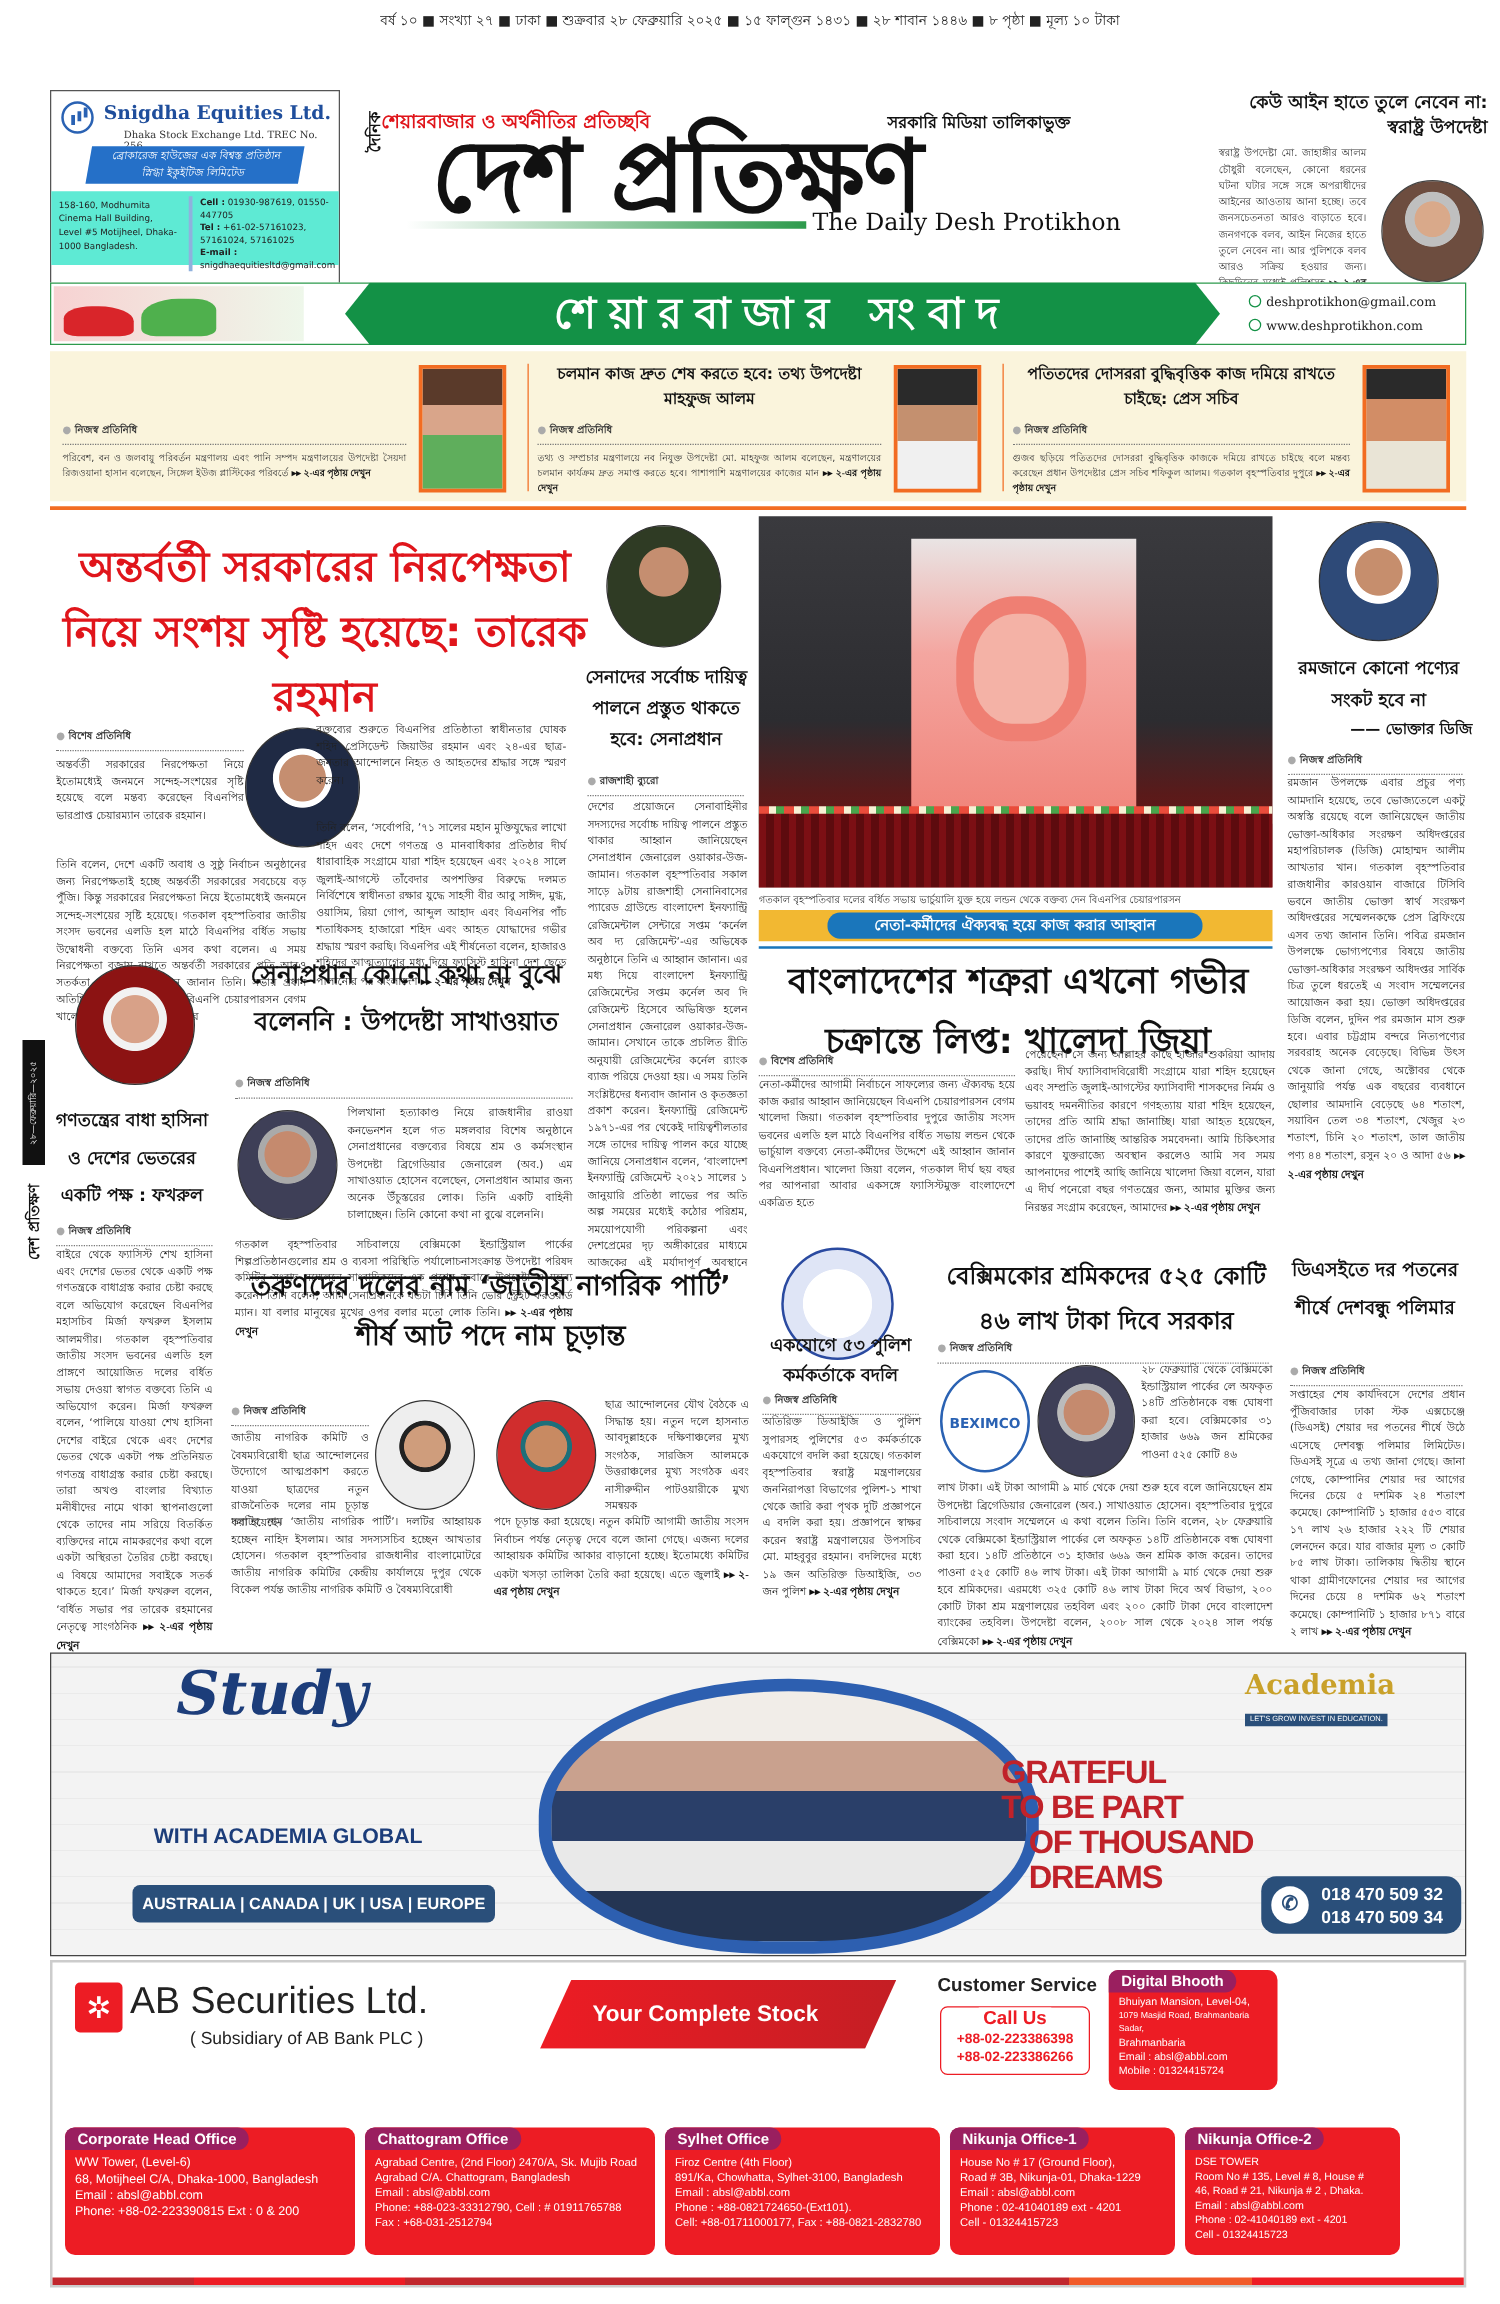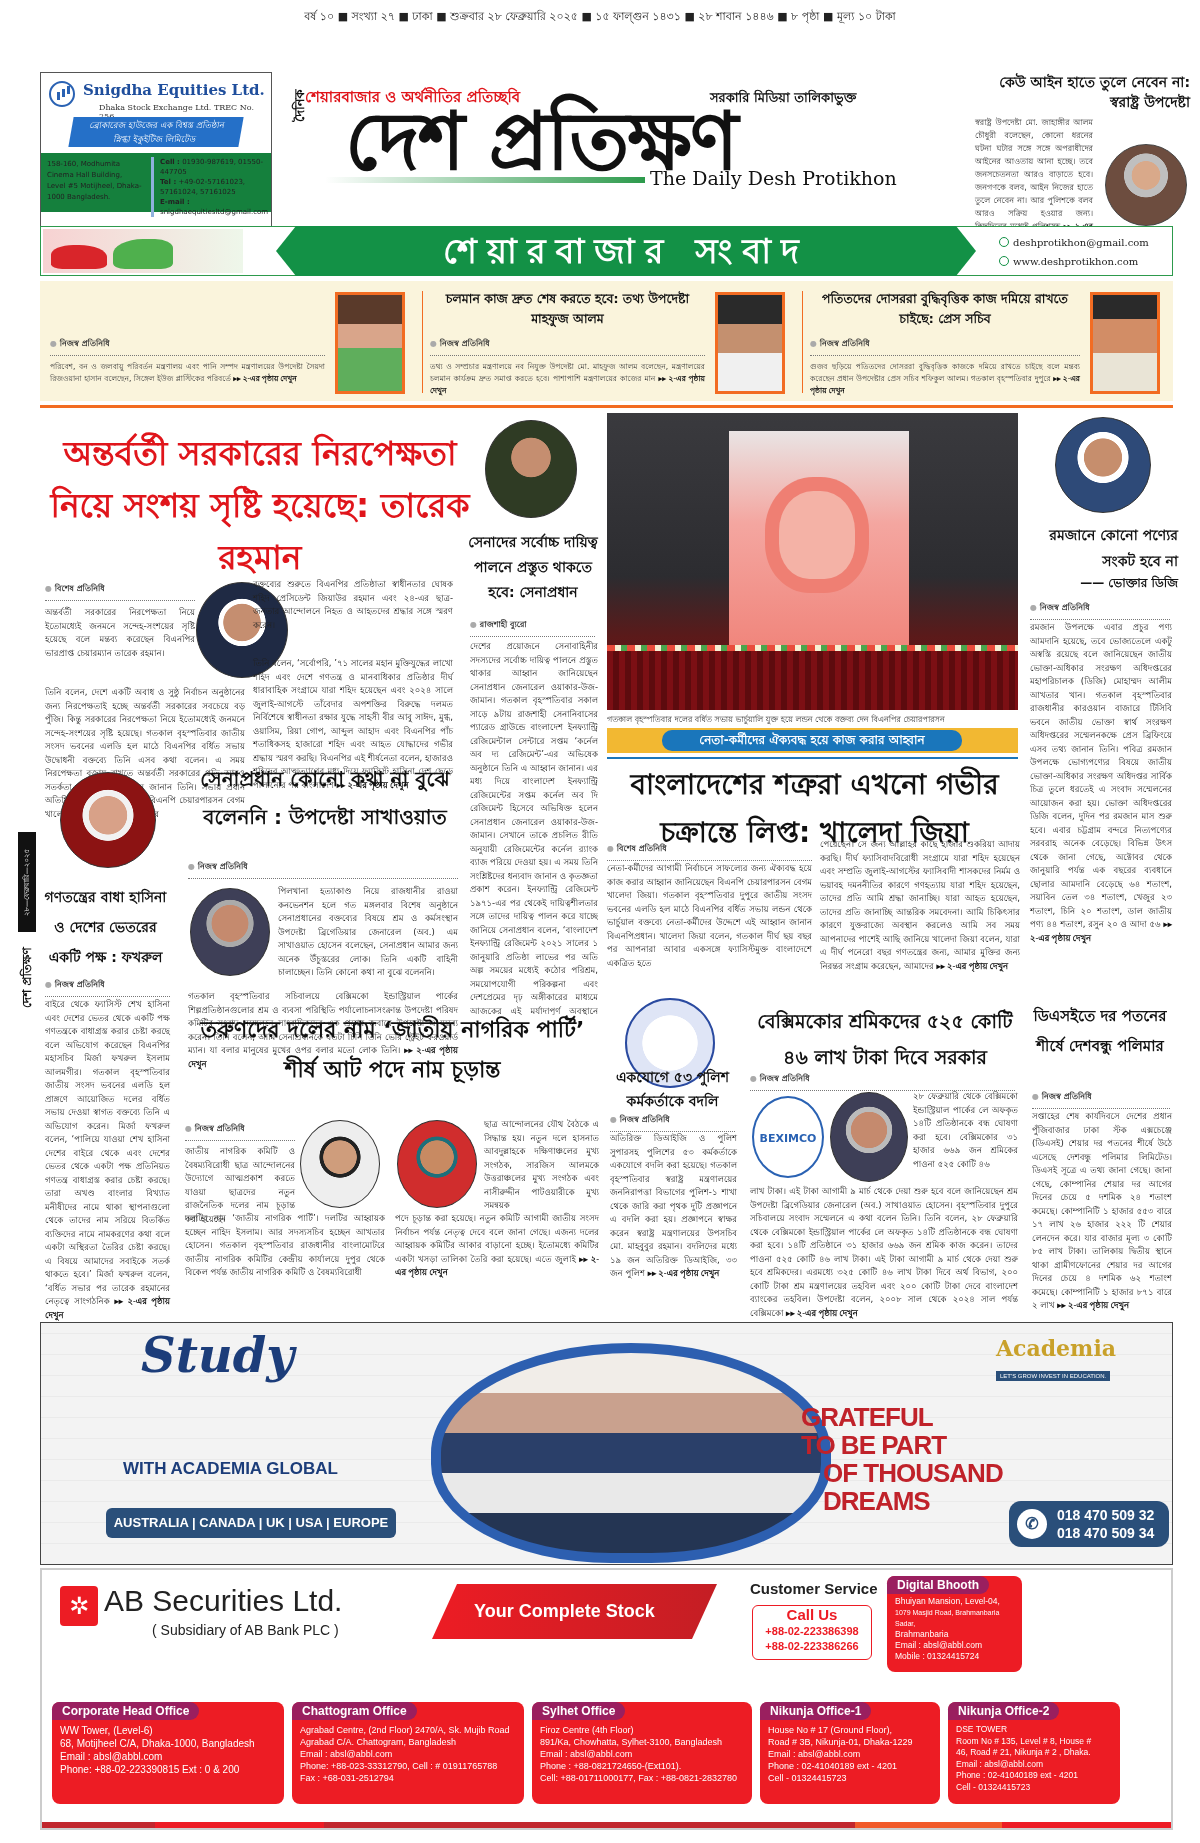--- a/index.html
+++ b/index.html
@@ -7,21 +7,21 @@
   body { font-family: "DejaVu Sans", sans-serif; color: #111; position: relative; height: 1843px; overflow: hidden; }
   .abs { position: absolute; }
   .dateline { top: 8px; left: 0; width: 1200px; text-align: center; font-size: 11px; color: #222; }
   
   .snigdha { left: 40px; top: 72px; width: 232px; height: 180px; border: 1px solid #555; background: #fff; }
   .snigdha .logo { position: absolute; left: 8px; top: 8px; width: 26px; height: 26px; border-radius: 50%; border: 2px solid #2a62b3; }
   .snigdha .logo:after { content: ""; position: absolute; left: 6px; bottom: 5px; width: 3px; height: 8px; background: #2a62b3; box-shadow: 5px -3px 0 #2a62b3, 10px -6px 0 #2a62b3; }
   .snigdha .name { position: absolute; left: 42px; top: 8px; font-family: "DejaVu Serif", serif; font-weight: bold; font-size: 15px; color: #1f4e9c; }
   .snigdha .trec { position: absolute; left: 58px; top: 30px; font-family: "DejaVu Serif", serif; font-size: 8px; color: #333; }
   .snigdha .tag { position: absolute; left: 30px; top: 44px; width: 170px; height: 30px; background: #2570c8; color: #fff; font-size: 8.5px; text-align: center; line-height: 14px; padding-top: 1px; transform: skewX(-10deg); }
-  .snigdha .bottom { position: absolute; left: 0; top: 80px; width: 100%; height: 59px; background: #15803d; }
+  .snigdha .bottom { position: absolute; left: 0; top: 80px; width: 100%; height: 59px; background: #5eead4; }
   .snigdha .addr { position: absolute; left: 6px; top: 6px; font-size: 7px; line-height: 11px; width: 95px; color: #222; }
   .snigdha .contact { position: absolute; left: 110px; top: 4px; font-size: 7px; line-height: 10px; color: #222; border-left: 3px solid #8fb1dd; padding-left: 6px; }
   .snigdha .contact b { font-weight: bold; }
   
   .tagline-red { left: 305px; top: 85px; font-size: 15px; font-weight: bold; color: #e0151b; }
   .tagline-black { left: 710px; top: 88px; font-size: 13px; font-weight: bold; color: #111; }
   .masthead { left: 290px; top: 100px; width: 600px; height: 90px; }
   .masthead .dainik { position: absolute; left: 0; top: 22px; font-size: 13px; font-weight: bold; transform: rotate(-90deg); transform-origin: left top; }
   .masthead .title { position: absolute; left: 55px; top: -8px; font-size: 80px; font-weight: 900; letter-spacing: -2px; color: #111; font-family: "DejaVu Sans", sans-serif; line-height: 100px; }
   .masthead-bar { left: 325px; top: 177px; width: 320px; height: 6px; background: linear-gradient(90deg, #fff, #2d9a4c); }
@@ -75,21 +75,21 @@
   .slogan-bar { left: 607px; top: 728px; width: 411px; height: 25px; background: #f2b832; }
   .slogan-bar .pill { position: absolute; left: 55px; top: 2px; width: 300px; height: 21px; background: #1a76bb; border-radius: 10px; color: #fff; font-size: 12px; text-align: center; line-height: 21px; font-weight: bold; }
   .blue-rule { left: 607px; top: 757px; width: 411px; height: 2px; background: #1a76bb; }
   
   .khaleda-hl { left: 607px; top: 735px; width: 415px; font-size: 28px; font-weight: bold; text-align: center; line-height: 48px; margin-top: 26px; }
   .khaleda-by { left: 607px; top: 842px; width: 205px; }
   .khaleda-c1 { left: 607px; top: 862px; width: 205px; }
   .khaleda-c2 { left: 820px; top: 838px; width: 200px; }
   
   .right-photo { left: 1055px; top: 417px; width: 96px; height: 96px; background: radial-gradient(circle at 50% 42%, #c68e6d 0 26%, #fff 27% 35%, #2e4a78 36% 100%); }
-  .right-hl { left: 1028px; top: 522px; width: 150px; font-size: 14px; font-weight: bold; text-align: right; line-height: 26px; }
+  .right-hl { left: 1028px; top: 522px; width: 150px; font-size: 14px; font-weight: bold; text-align: center; line-height: 26px; }
   .right-sub { left: 1028px; top: 574px; width: 150px; font-size: 12px; font-weight: bold; text-align: right; }
   .right-by { left: 1030px; top: 601px; width: 140px; }
   .right-text { left: 1030px; top: 621px; width: 142px; }
   
   .fakh-photo { left: 60px; top: 772px; width: 96px; height: 96px; background: radial-gradient(circle at 50% 45%, #d8a188 0 27%, #f2f2f2 28% 36%, #8c1313 37% 100%); }
   .fakh-hl { left: 38px; top: 882px; width: 135px; font-size: 14px; font-weight: bold; text-align: center; line-height: 30px; }
   .fakh-by { left: 45px; top: 978px; width: 125px; }
   .fakh-text { left: 45px; top: 998px; width: 125px; }
   .side-strip { left: 16px; top: 826px; width: 22px; height: 200px; }
   .side-strip .dt { position: absolute; left: 2px; top: 6px; width: 18px; height: 100px; background: #111; color: #fff; font-size: 7px; writing-mode: vertical-rl; transform: rotate(180deg); text-align: center; line-height: 18px; }
@@ -162,21 +162,21 @@
   <div class="name">Snigdha Equities Ltd.</div>
   <div class="trec">Dhaka Stock Exchange Ltd. TREC No. 256</div>
   <div class="tag">
     <div>ব্রোকারেজ হাউজের এক বিশ্বস্ত প্রতিষ্ঠান</div>
     <div>স্নিগ্ধা ইকুইটিজ লিমিটেড</div>
   </div>
   <div class="bottom">
     <div class="addr">158-160, Modhumita Cinema Hall Building, Level #5 Motijheel, Dhaka-1000 Bangladesh.</div>
     <div class="contact">
       <div><b>Cell :</b> <span>01930-987619, 01550-447705</span></div>
-      <div><b>Tel :</b> <span>+49-02-57161023, 57161024, 57161025</span></div>
+      <div><b>Tel :</b> <span>+61-02-57161023, 57161024, 57161025</span></div>
       <div><b>E-mail :</b> <span>snigdhaequitiesltd@gmail.com</span></div>
     </div>
   </div>
 </div>
 
 <div class="abs tagline-red">শেয়ারবাজার ও অর্থনীতির প্রতিচ্ছবি</div>
 <div class="abs tagline-black">সরকারি মিডিয়া তালিকাভুক্ত</div>
 <div class="abs masthead">
   <div class="dainik">দৈনিক</div>
   <div class="title">দেশ প্রতিক্ষণ</div>

